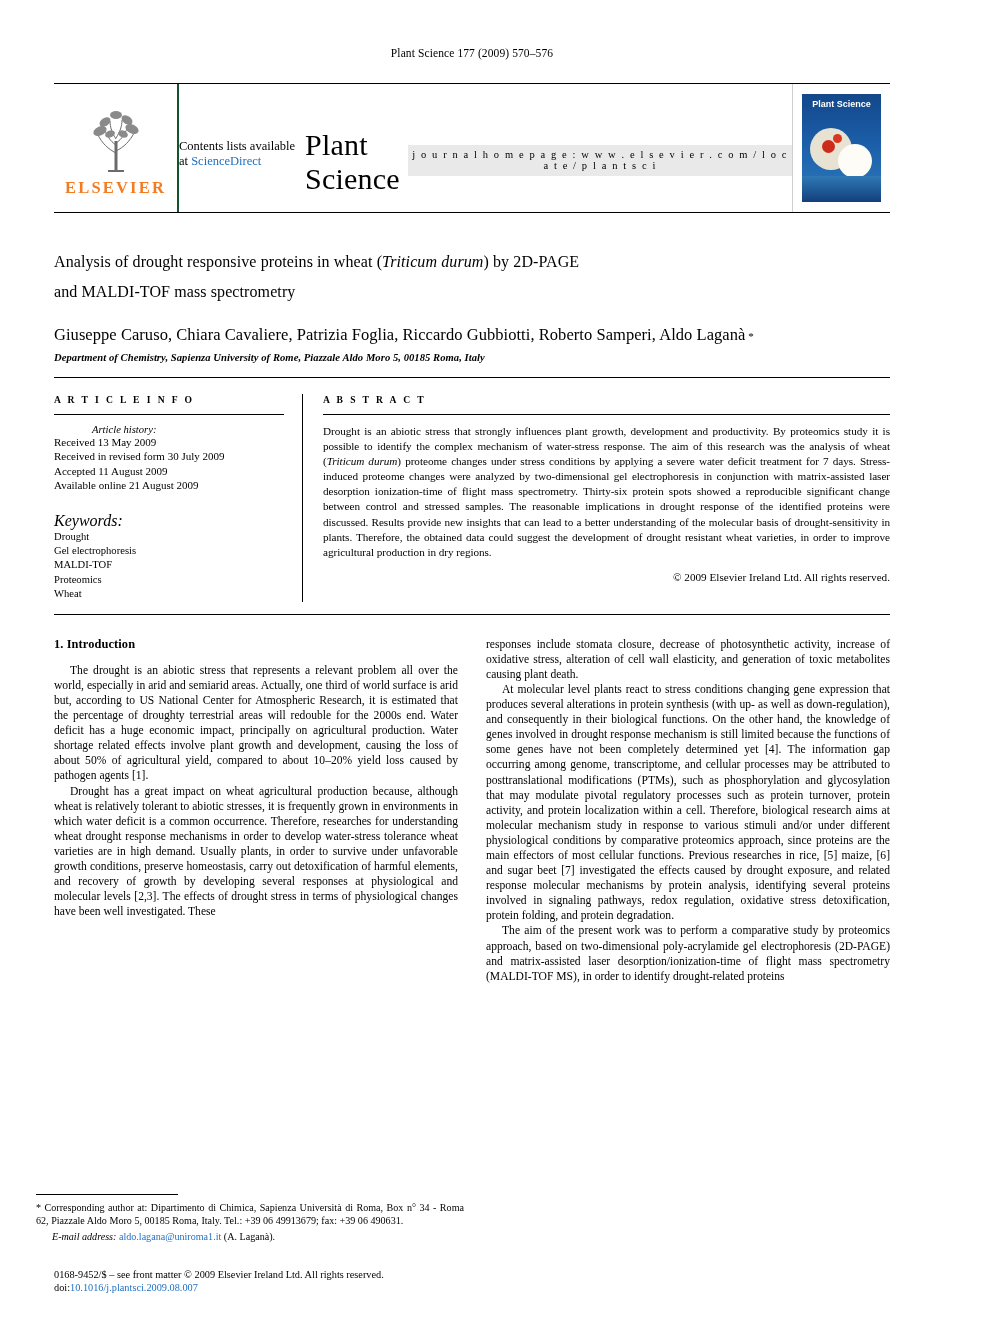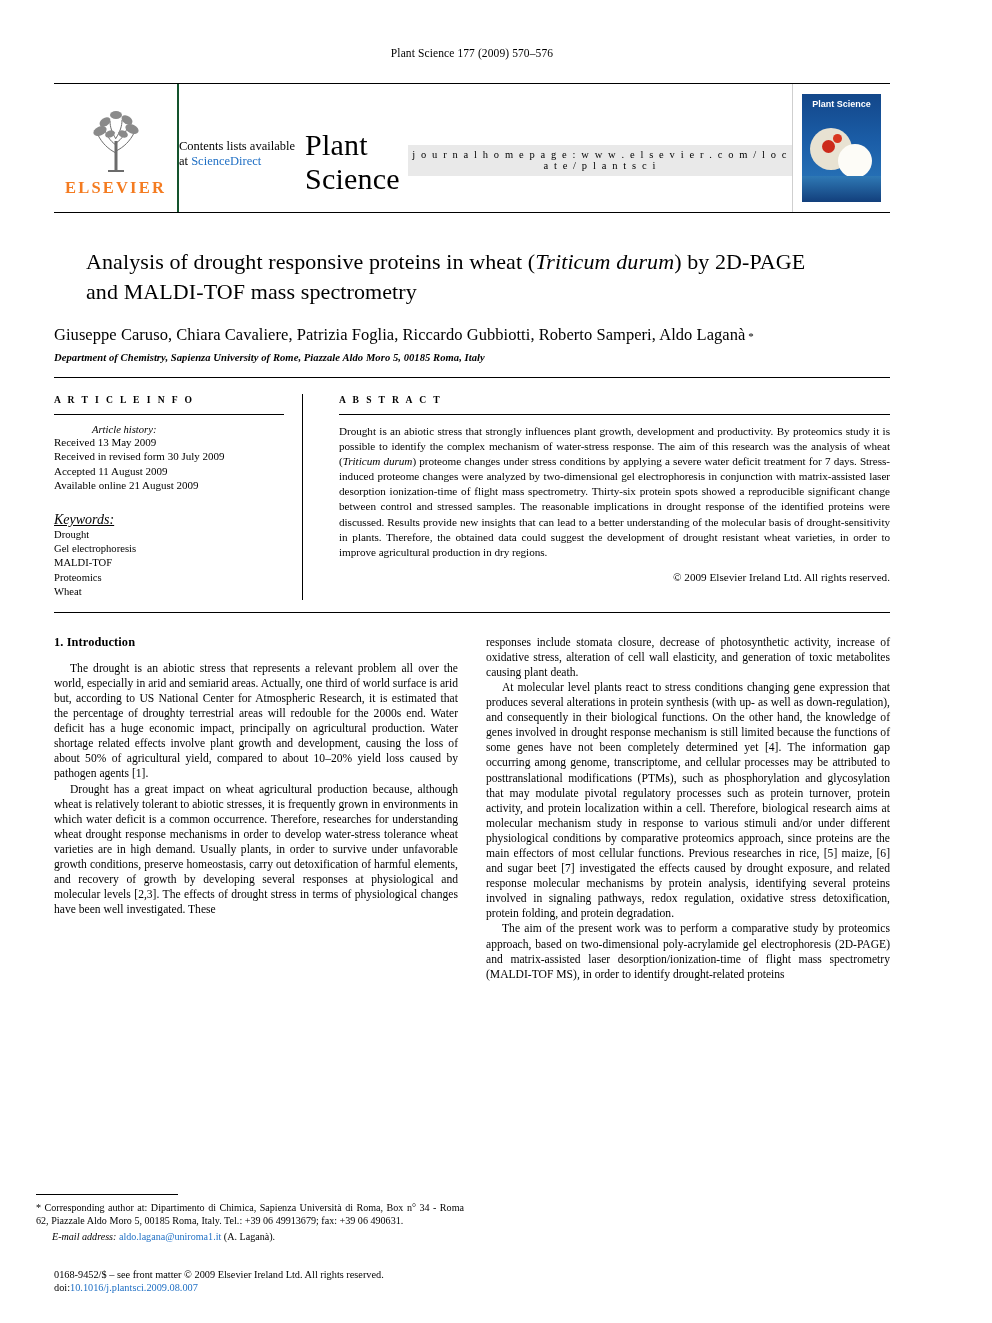--- a/index.html
+++ b/index.html
@@ -129,24 +129,23 @@
     position:absolute; width:9px; height:9px; border-radius:50%;
     background:#d8361f; left:31px; top:40px;
   }
   .cover-bottom {
     position:absolute; bottom:0; left:0; right:0; height:26px;
     background: linear-gradient(180deg,#2f79b5,#123f7c);
   }
   
   .article-title {
     margin-top: 34px;
-    font-size: 22px;
+    font-size: 16px;
     line-height: 30px;
     letter-spacing: 0.1px;
-    margin-left: 32px;
   }
   .authors {
     margin-top: 18px;
     font-size: 16.5px;
     letter-spacing: 0.05px;
   }
   .affil {
     margin-top: 7px;
     font-size: 10.6px;
     font-weight: bold;
@@ -181,33 +180,32 @@
   .hist-title {
     font-size: 10.6px;
     font-style: italic;
     margin-left: 38px;
   }
   .hist-line {
     font-size: 11px;
     line-height: 14.4px;
   }
   .kw-title {
-    font-size: 14px;
+    font-size: 16px;
     font-style: italic;
     margin-top: 0;
-    text-decoration: underline;
   }
   .kw-line {
     font-size: 10.6px;
     line-height: 14.4px;
   }
   .abs-col {
     flex: 1;
     border-left: 1px solid #000;
-    padding-left: 36px;
+    padding-left: 20px;
   }
   .abs-rule {
     border-top: 1px solid #000;
     margin-top: 9px;
     margin-bottom: 9px;
   }
   .abs-text {
     font-size: 11.2px;
     line-height: 15.1px;
     text-align: justify;

